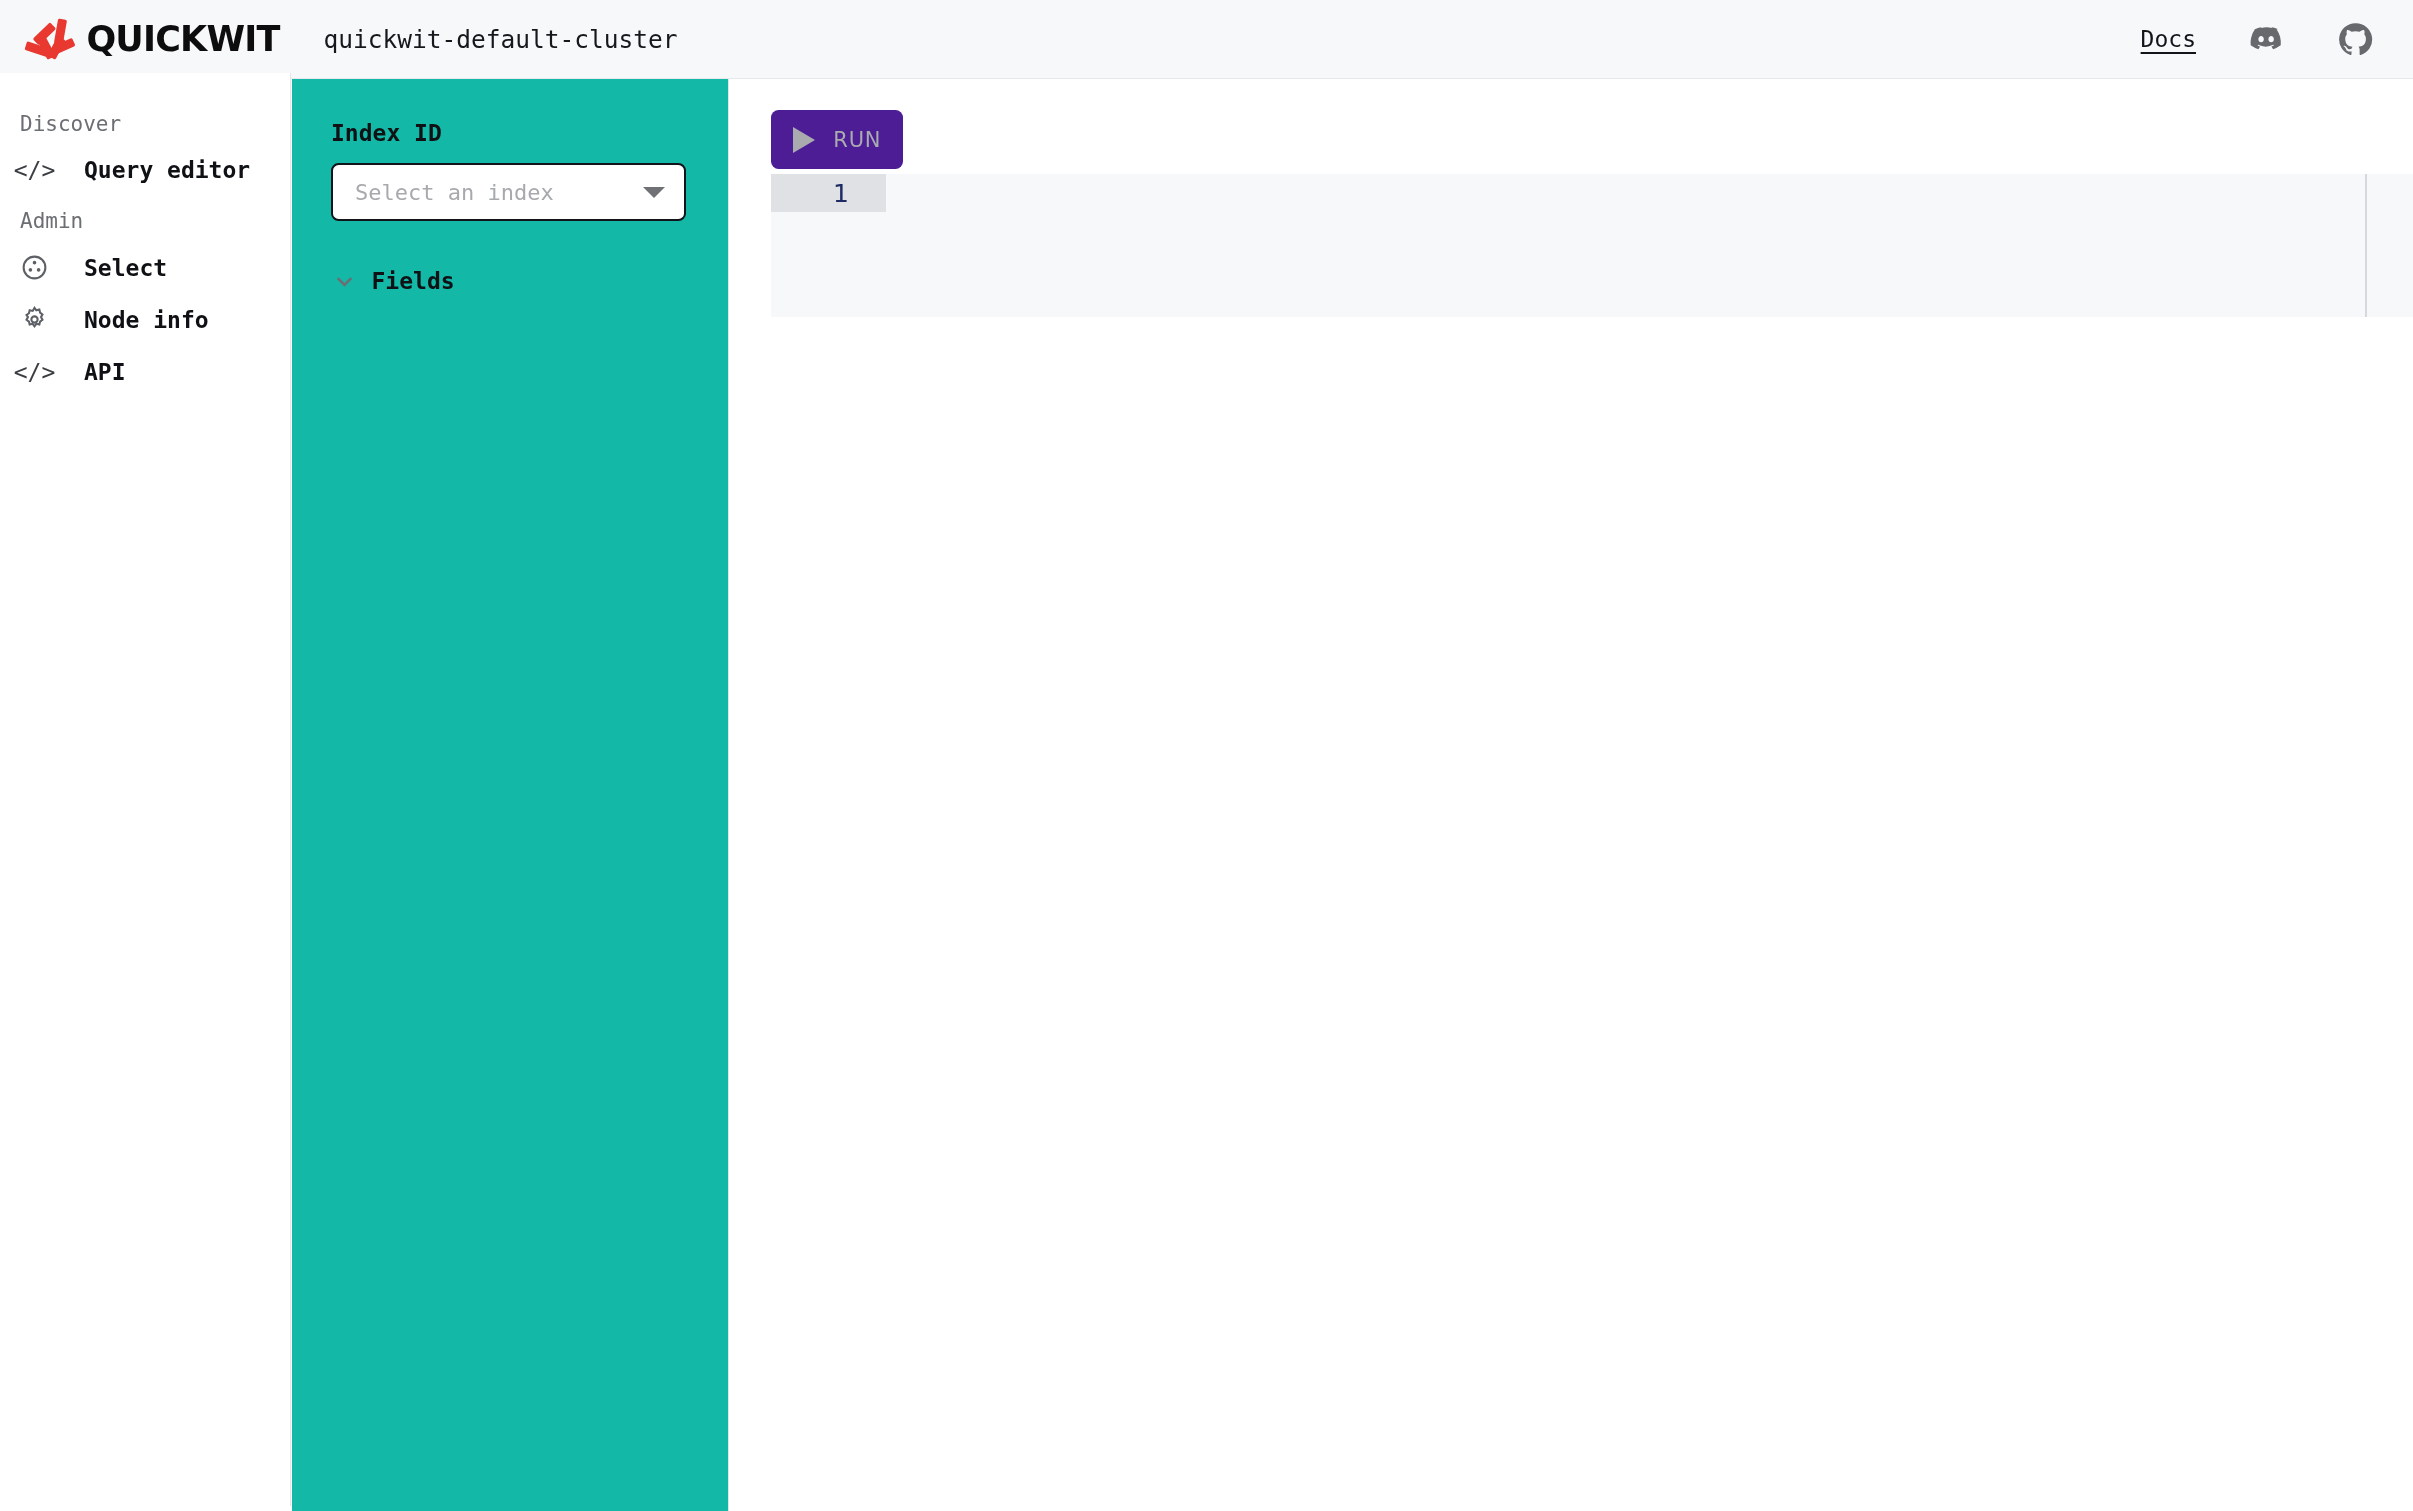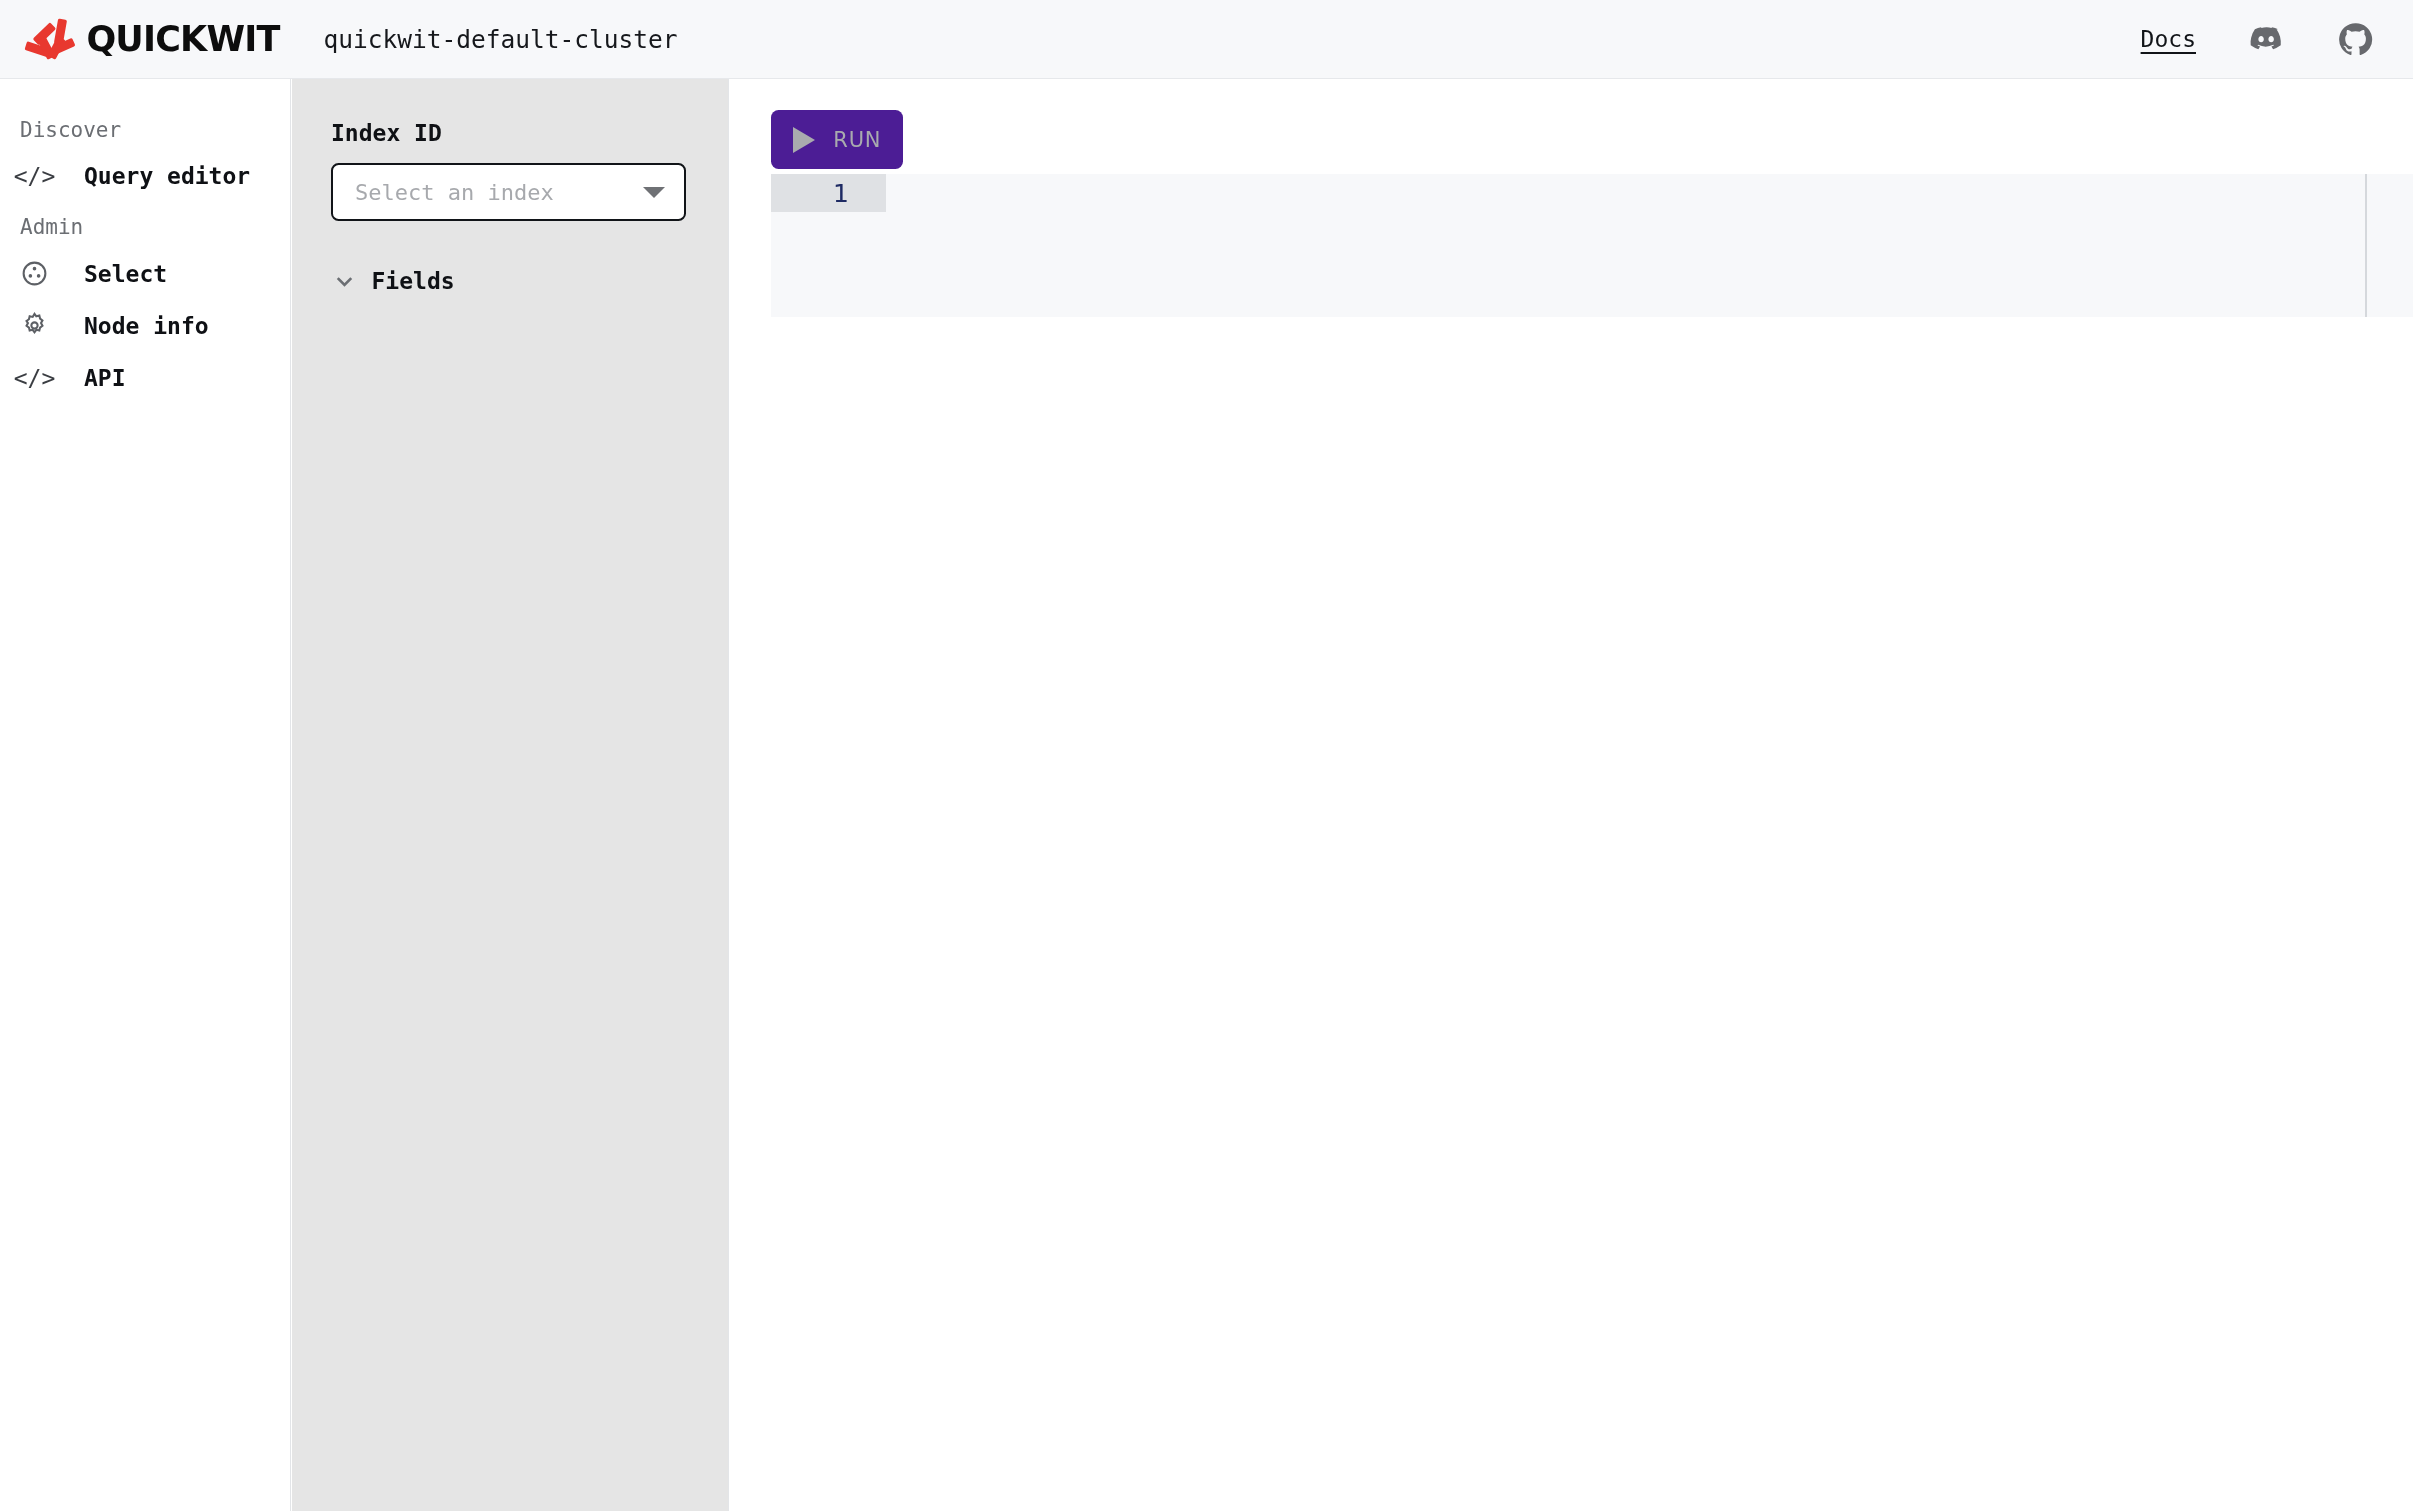--- a/index.html
+++ b/index.html
@@ -42,21 +42,21 @@
   }
   #docs-link{
     font-size:23px; color:#111418; text-decoration:underline;
     text-underline-offset:5px; cursor:pointer;
   }
   .hicon{ width:37px; height:37px; display:block; cursor:pointer; }
   .hicon svg{ width:100%; height:100%; fill:#67696d; }
 
   
   #sidebar{
-    position:absolute; left:0; top:79px; width:291px; height:1433px;
+    position:absolute; left:0; top:73px; width:291px; height:1433px;
     background:#ffffff; border-right:0.8px solid #e3e5e8;
     padding-top:25px;
   }
   .nav-section-title{
     font-size:21px; color:#6b6e73; padding-left:20px;
     margin-top:13.5px; margin-bottom:8.4px; letter-spacing:0px;
   }
   .nav-item{
     display:flex; align-items:center; height:52px;
     padding-left:15px; cursor:pointer;
@@ -70,21 +70,21 @@
     font-size:23px; color:#3a3d42; font-family:"DejaVu Sans Mono", monospace;
   }
   .nav-label{
     margin-left:30px; font-size:23px; color:#0f1115; font-weight:bold;
     letter-spacing:0px;
   }
 
   
   #index-panel{
     position:absolute; left:292px; top:79px; width:437px; height:1433px;
-    background:#e5e5e5; border-right:0.8px solid #e3e5e8;
+    background:#14b8a6; border-right:0.8px solid #e3e5e8;
     padding:41px 0 0 39px;
   }
   #index-id-label{
     font-size:23px; font-weight:bold; color:#0f1115; margin-bottom:17px;
   }
   #index-select{
     width:355px; height:58px; border:2.5px solid #111418; border-radius:7.6px;
     background:#fff; display:flex; align-items:center;
     padding:0 18.6px 0 22px; cursor:pointer;
   }

